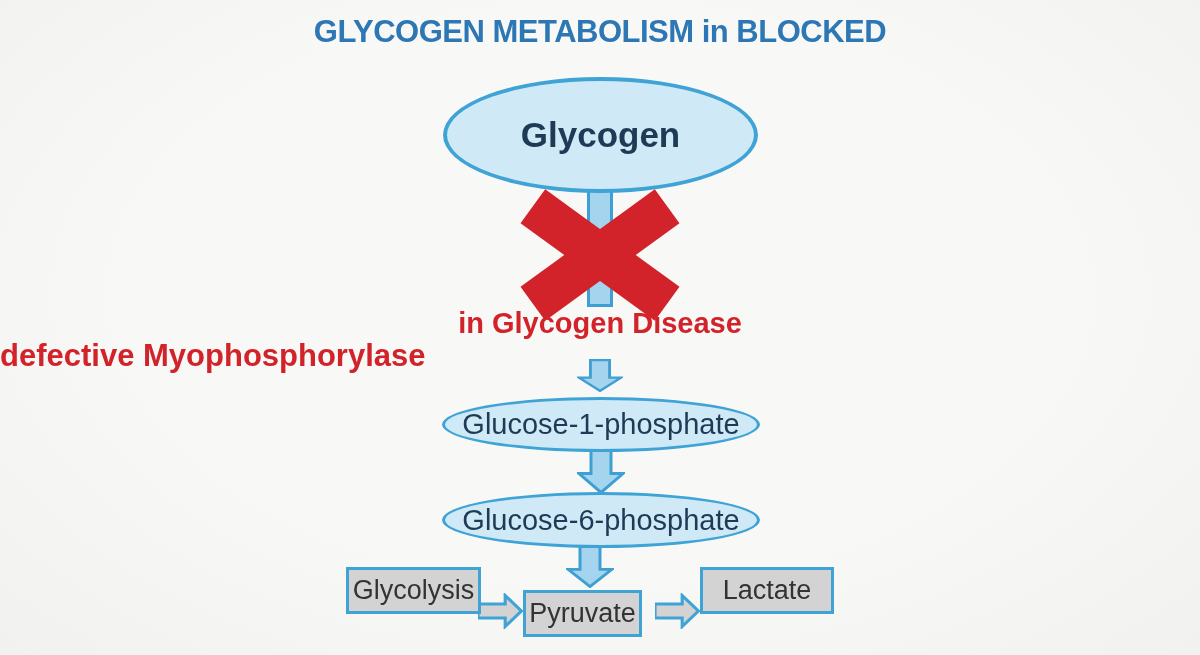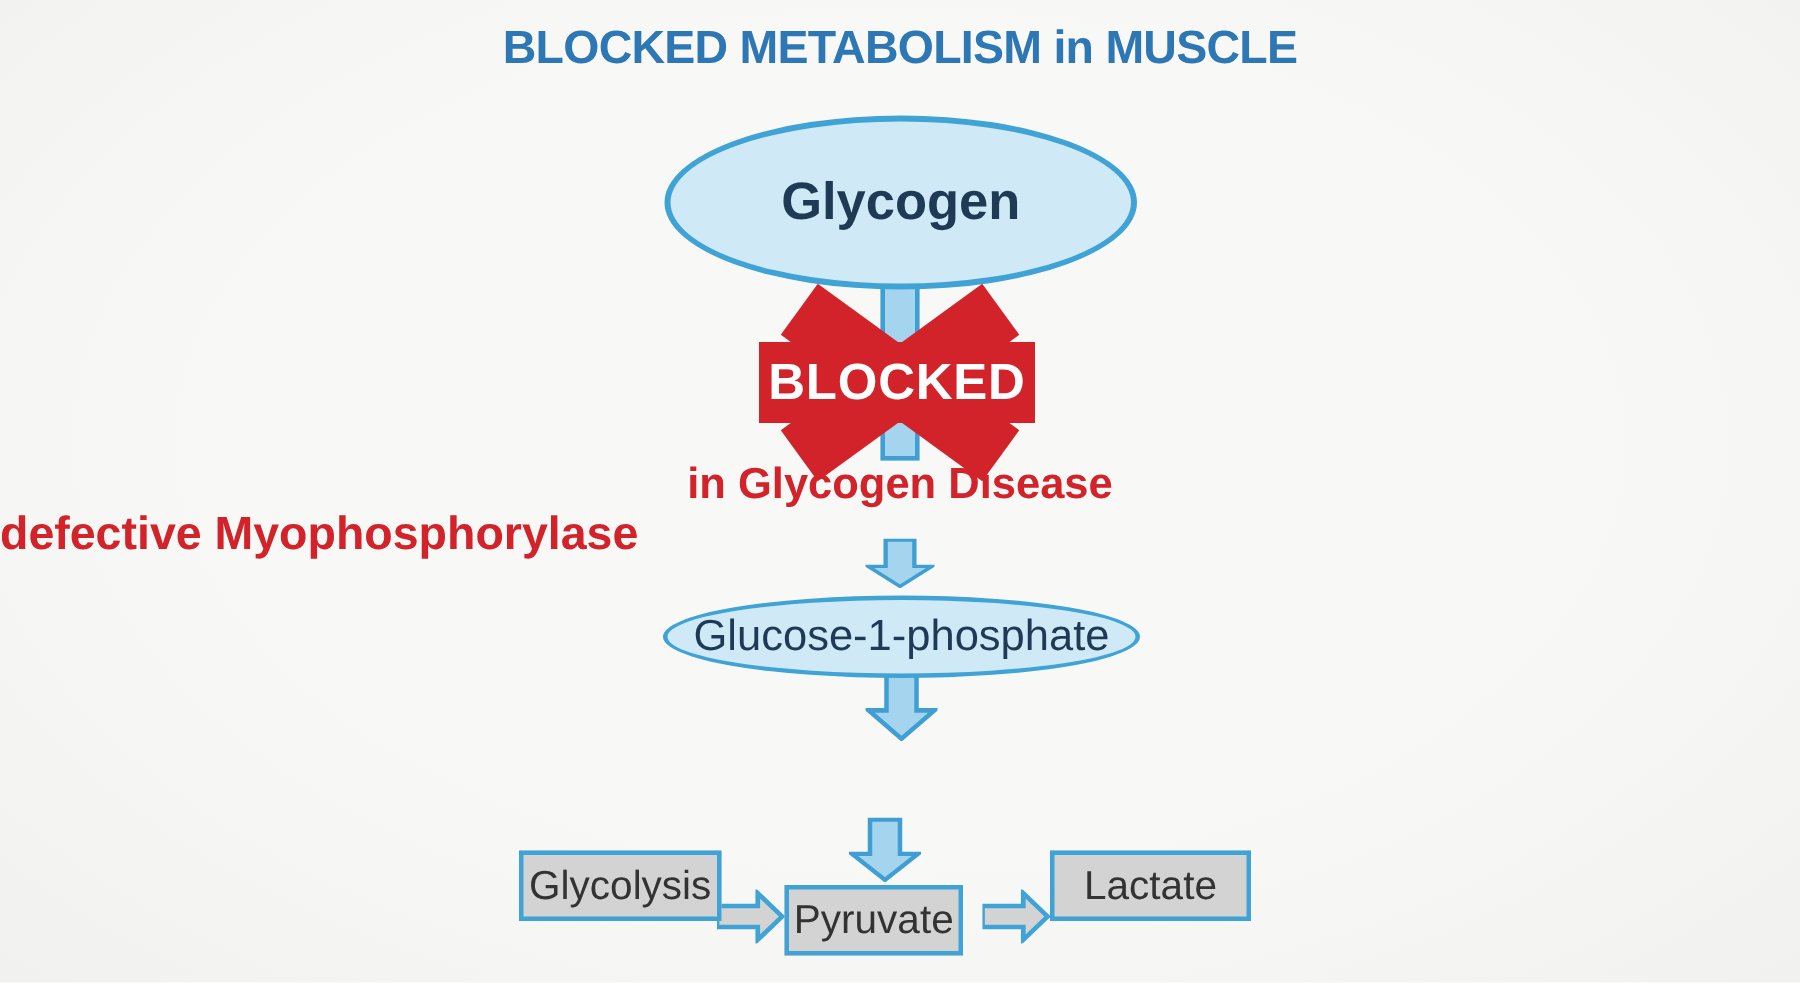--- a/index.html
+++ b/index.html
@@ -70,52 +70,52 @@
   }
   .box.glycolysis{left:346px;width:135px;}
   .box.pyruvate{left:523px;width:119px;margin-top:23px;}
   .box.lactate{left:700px;width:134px;}
 </style>
 </head>
 <body>
 
 <div class="stage">
 
-  <div class="title">BLOCKED METABOLISM in MUSCLE</div>
+  <div class="title">GLYCOGEN METABOLISM in BLOCKED</div>
 
   <div class="stem"></div>
 
   <div class="ellipse glycogen">
     <span>Glycogen</span>
   </div>
 
   <div class="xwrap">
     <div class="xbar a"></div>
     <div class="xbar b"></div>
   </div>
 
-  <div class="blocked">
-    <span>BLOCKED</span>
-  </div>
 
   <div class="red1">in Glycogen Disease</div>
   <div class="red2">defective Myophosphorylase</div>
 
   <svg class="arrow down-small" width="46" height="33" viewBox="0 0 48 46" preserveAspectRatio="none">
     <path class="arrow-shape" d="M14 1.5 H34 V26 H46 L24 44.5 L2 26 H14 Z"></path>
   </svg>
 
   <div class="ellipse g1p">
     <span>Glucose-1-phosphate</span>
   </div>
 
   <svg class="arrow down-mid" width="48" height="47" viewBox="0 0 48 46" preserveAspectRatio="none">
     <path class="arrow-shape" d="M14 1.5 H34 V26 H46 L24 44.5 L2 26 H14 Z"></path>
   </svg>
 
+  <div class="ellipse g6p">
+    <span>Glucose-6-phosphate</span>
+  </div>
 
   <svg class="arrow down-big" width="48" height="43" viewBox="0 0 48 46" preserveAspectRatio="none">
     <path class="arrow-shape" d="M14 1.5 H34 V26 H46 L24 44.5 L2 26 H14 Z"></path>
   </svg>
 
   <div class="box glycolysis">
     <span>Glycolysis</span>
   </div>
 
   <svg class="arrow right-1" width="46" height="36" viewBox="0 0 44 36" preserveAspectRatio="none">

